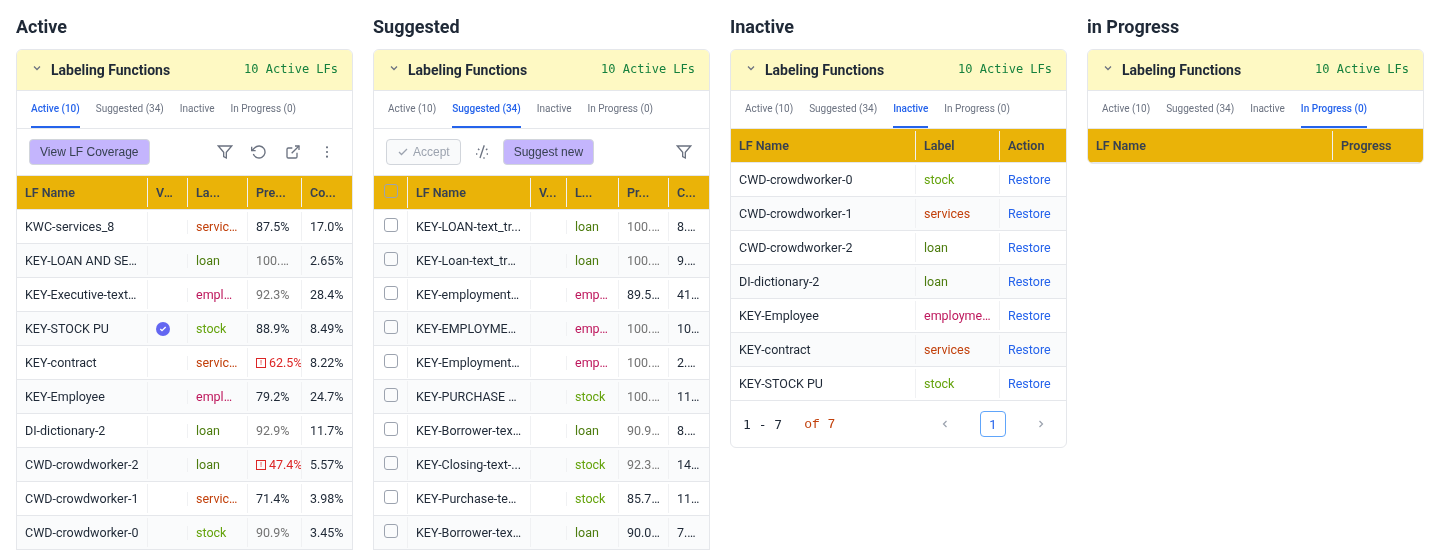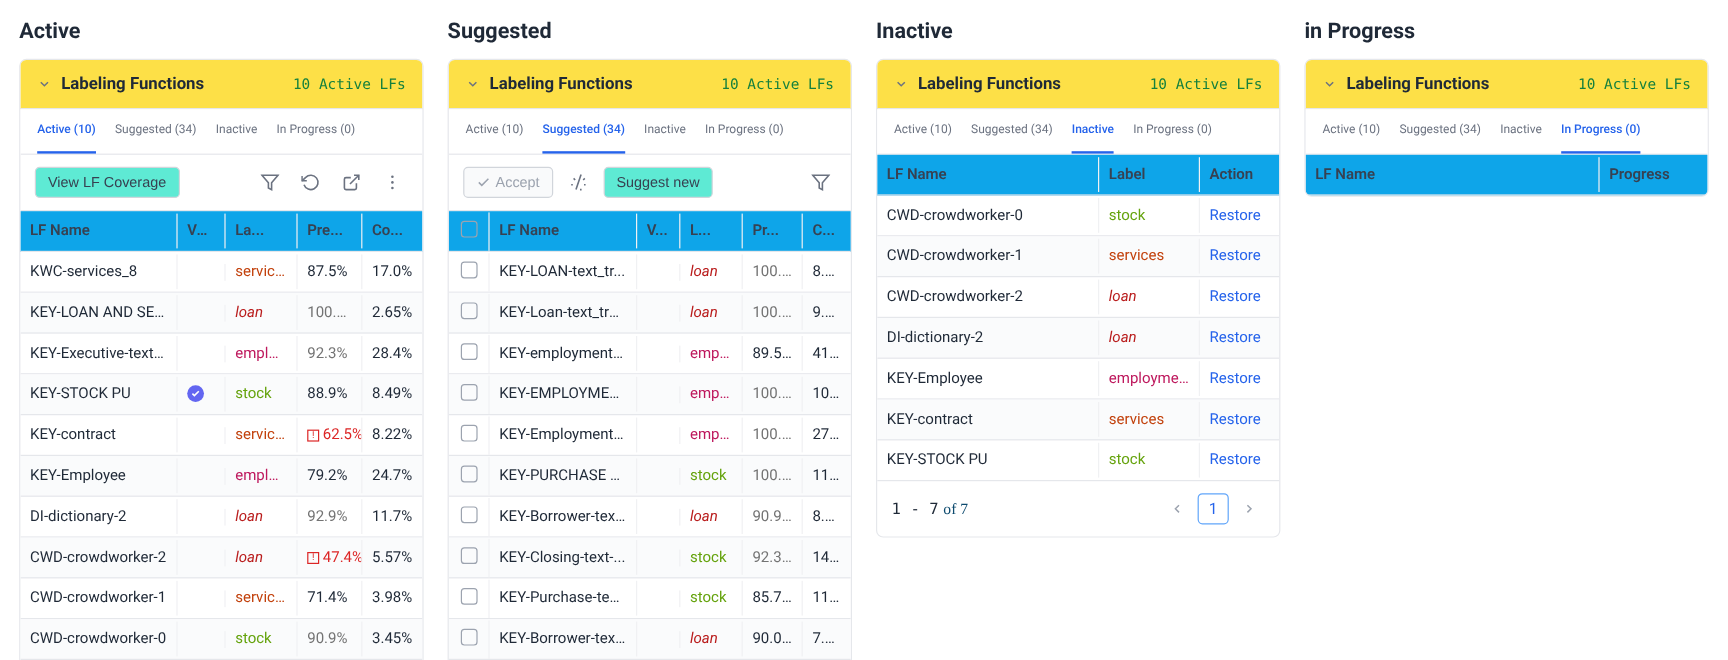--- a/index.html
+++ b/index.html
@@ -17,23 +17,23 @@
   .panel { flex: 1; min-width: 0; }
   .panel-title { font-weight: 700; font-size: 18px; margin-bottom: 12px; }
   .card {
     border: 1px solid #e5e7eb;
     border-radius: 6px;
     background: #fff;
     overflow: hidden;
   }
   .card-header {
     display: flex;
-    align-items: center;
+    align-items: flex-start;
     padding: 12px 14px;
-    background: #fde047;
+    background: #fef9c3;
     border-bottom: 1px solid #e5e7eb;
   }
   .chev { margin-right: 8px; color: #6b7280; display:inline-flex; }
   .card-header-title { font-weight: 700; font-size: 14px; flex: 1; }
   .badge-count { font-family: ui-monospace, Menlo, monospace; color: #15803d; font-size: 12px; }
   .tabs {
     display: flex;
     gap: 16px;
     padding: 0 14px;
     border-bottom: 1px solid #e5e7eb;
@@ -50,21 +50,21 @@
   .tab.active { color: #2563eb; border-bottom-color: #2563eb; font-weight:500;}
   .toolbar {
     display: flex;
     align-items: center;
     gap: 8px;
     padding: 10px 12px;
     border-bottom: 1px solid #e5e7eb;
   }
   .btn {
     border: 1px solid #d1d5db;
-    background: #5eead4;
+    background: #c4b5fd;
     border-radius: 4px;
     padding: 5px 10px;
     font-size: 12px;
     cursor: pointer;
     color: #374151;
     display:inline-flex;
     align-items:center;
     gap:4px;
   }
   .btn.disabled { color: #9ca3af; cursor: not-allowed; background:#f9fafb;}
@@ -73,21 +73,21 @@
     display: inline-flex; align-items: center; justify-content: center;
     color: #6b7280; cursor: pointer; border-radius:4px;
   }
   .spacer { flex: 1; }
   .thead, .trow {
     display: flex;
     align-items: center;
     border-bottom: 1px solid #e5e7eb;
     min-height: 34px;
   }
-  .thead { background: #0ea5e9; font-weight: 600; color: #374151; font-size:12px;}
+  .thead { background: #eab308; font-weight: 600; color: #374151; font-size:12px;}
   .trow:nth-child(even){ background:#fafbfc;}
   .cell {
     padding: 7px 8px;
     overflow: hidden;
     white-space: nowrap;
     text-overflow: ellipsis;
     border-right: 1px solid #f0f1f3;
     font-size:12.5px;
   }
   .cell:last-child{border-right:none;}
@@ -107,34 +107,34 @@
   .s-label{width:52px;flex:0 0 52px;}
   .s-prec{width:50px;flex:0 0 50px;}
   .s-cov{width:40px;flex:0 0 40px;}
   
   .i-name{flex:1;}
   .i-label{width:84px;flex:0 0 84px;}
   .i-action{width:66px;flex:0 0 66px;}
   
   .p-name{flex:1;}
   .p-prog{width:90px;flex:0 0 90px;}
-  .lbl-loan{color:#b91c1c;font-style:italic;}
+  .lbl-loan{color:#4d7c0f;}
   .lbl-services{color:#c2410c;}
   .lbl-employment{color:#be185d;}
   .lbl-stock{color:#65a30d;}
   .prec-green{color:#737373;}
   .prec-red{color:#dc2626; display:inline-flex; align-items:center; gap:3px;}
   .warn-sq{display:inline-block;width:10px;height:10px;border:1.3px solid #dc2626;color:#dc2626;font-size:8px;line-height:8px;text-align:center;}
   .verified{ width:14px;height:14px; background:#6366f1;border-radius:50%;display:inline-flex;align-items:center;justify-content:center;color:#fff;}
   .link{color:#2563eb;cursor:pointer;}
   .pager{
-    display:flex; align-items:center; padding:10px 12px; gap:4px;
+    display:flex; align-items:center; padding:10px 12px; gap:22px;
   }
   .pager .range{font-family:ui-monospace,Menlo,monospace;}
-  .pager .of{color:#0c4a6e; font-family:Liberation Serif, serif;}
+  .pager .of{color:#c2410c; font-family:Liberation Mono, monospace;}
   .pgbtn{
     width:26px;height:26px;border:1px solid transparent;border-radius:4px;
     display:inline-flex;align-items:center;justify-content:center;cursor:pointer;color:#6b7280;
   }
   .pgbtn.num{border-color:transparent;color:#6b7280;}
   .pgbtn.num.current{border-color:#60a5fa;color:#2563eb;}
   .pgbtn.arrow{color:#9ca3af;}
   .note{ padding:10px 14px; color:#4b5563; font-size:12.5px; line-height:1.4; display:flex; gap:8px;}
   .tbody-wrap{}
   svg{display:block;}
@@ -362,21 +362,21 @@
           <div class="cell s-label lbl-employment">employment</div>
           <div class="cell s-prec prec-green">100.0%</div>
           <div class="cell s-cov">10.2%</div>
         </div>
         <div class="trow">
           <div class="cell chk-cell"><span class="chk"></span></div>
           <div class="cell s-name">KEY-Employment-...</div>
           <div class="cell s-vote"></div>
           <div class="cell s-label lbl-employment">employment</div>
           <div class="cell s-prec prec-green">100.0%</div>
-          <div class="cell s-cov">27.9%</div>
+          <div class="cell s-cov">2.0%</div>
         </div>
         <div class="trow">
           <div class="cell chk-cell"><span class="chk"></span></div>
           <div class="cell s-name">KEY-PURCHASE A...</div>
           <div class="cell s-vote"></div>
           <div class="cell s-label lbl-stock">stock</div>
           <div class="cell s-prec prec-green">100.0%</div>
           <div class="cell s-cov">11.4%</div>
         </div>
         <div class="trow">

